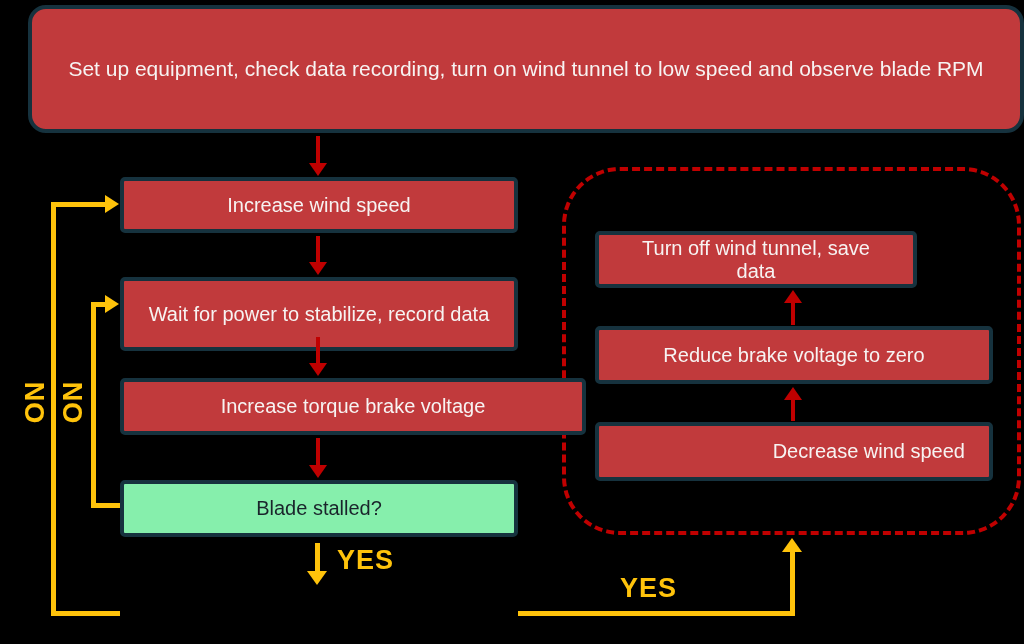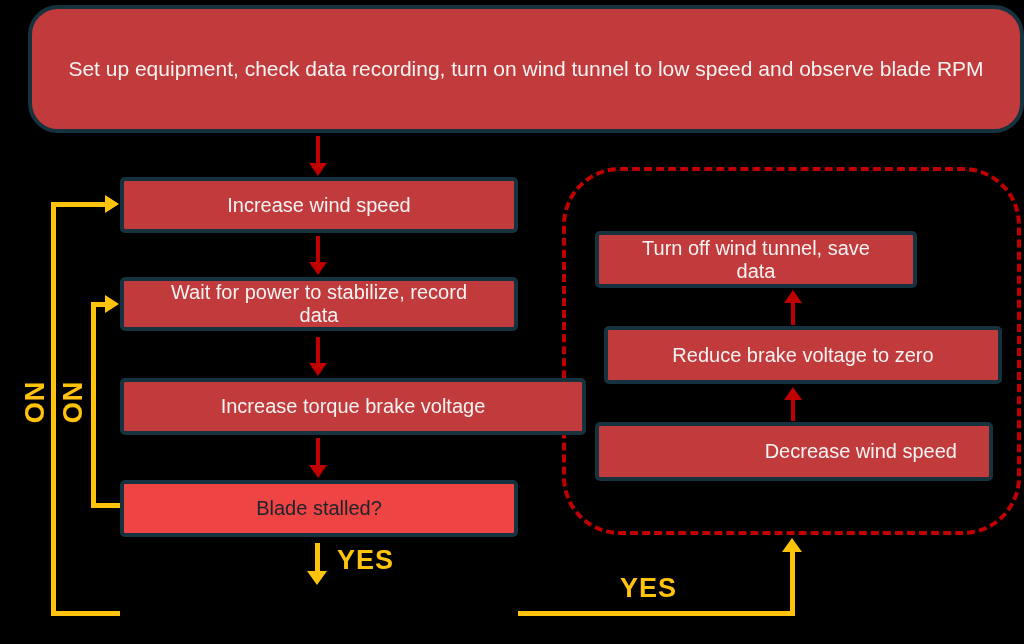--- a/index.html
+++ b/index.html
@@ -17,35 +17,35 @@
   }
   .node {
     position: absolute;
     box-sizing: border-box;
     display: flex;
     align-items: center;
     justify-content: center;
     text-align: center;
     border: 4px solid #16323E;
     border-radius: 5px;
-    padding: 0 32px;
+    padding: 0 24px;
     line-height: 1.15;
   }
   .node.red {
     background: #C13A3C;
     color: #F7F3F2;
     font-size: 20px;
   }
   .node.yellow {
-    background: #ef4444;
+    background: #86efac;
     color: #1A242B;
     font-size: 20px;
   }
   .node.start {
-    border-radius: 30px;
+    border-radius: 18px;
     font-size: 21px;
     padding: 0 30px;
   }
   .dashed-group {
     position: absolute;
     box-sizing: border-box;
     border: 4px dashed #C00000;
     border-radius: 58px;
     background: transparent;
   }
@@ -117,38 +117,38 @@
   <div class="dashed-group" style="left:562px; top:167px; width:459px; height:368px;"></div>
 
   <div class="node red start" style="left:28px; top:5px; width:996px; height:128px;">
     <span>Set up equipment, check data recording, turn on wind tunnel to low speed and observe blade RPM</span>
   </div>
 
   <div class="node red" style="left:120px; top:177px; width:398px; height:56px;">
     <span>Increase wind speed</span>
   </div>
 
-  <div class="node red" style="left:120px; top:277px; width:398px; height:54px;">
+  <div class="node red" style="left:120px; top:277px; width:398px; height:74px;">
     <span>Wait for power to stabilize, record data</span>
   </div>
 
   <div class="node red" style="left:120px; top:378px; width:466px; height:57px;">
     <span>Increase torque brake voltage</span>
   </div>
 
   <div class="node yellow" style="left:120px; top:480px; width:398px; height:57px;">
     <span>Blade stalled?</span>
   </div>
 
 
   <div class="node red" style="left:595px; top:231px; width:322px; height:57px;">
     <span>Turn off wind tunnel, save data</span>
   </div>
 
-  <div class="node red" style="left:595px; top:326px; width:398px; height:58px;margin-left:9px;">
+  <div class="node red" style="left:595px; top:326px; width:398px; height:58px;">
     <span>Reduce brake voltage to zero</span>
   </div>
 
   <div class="node red" style="left:595px; top:422px; width:398px; height:59px;justify-content:flex-end;">
     <span>Decrease wind speed</span>
   </div>
 
   <div>
     <div class="stem-red" style="left:316px; top:136px; height:28px;"></div>
     <div class="head down-red" style="left:309px; top:163px;"></div>

